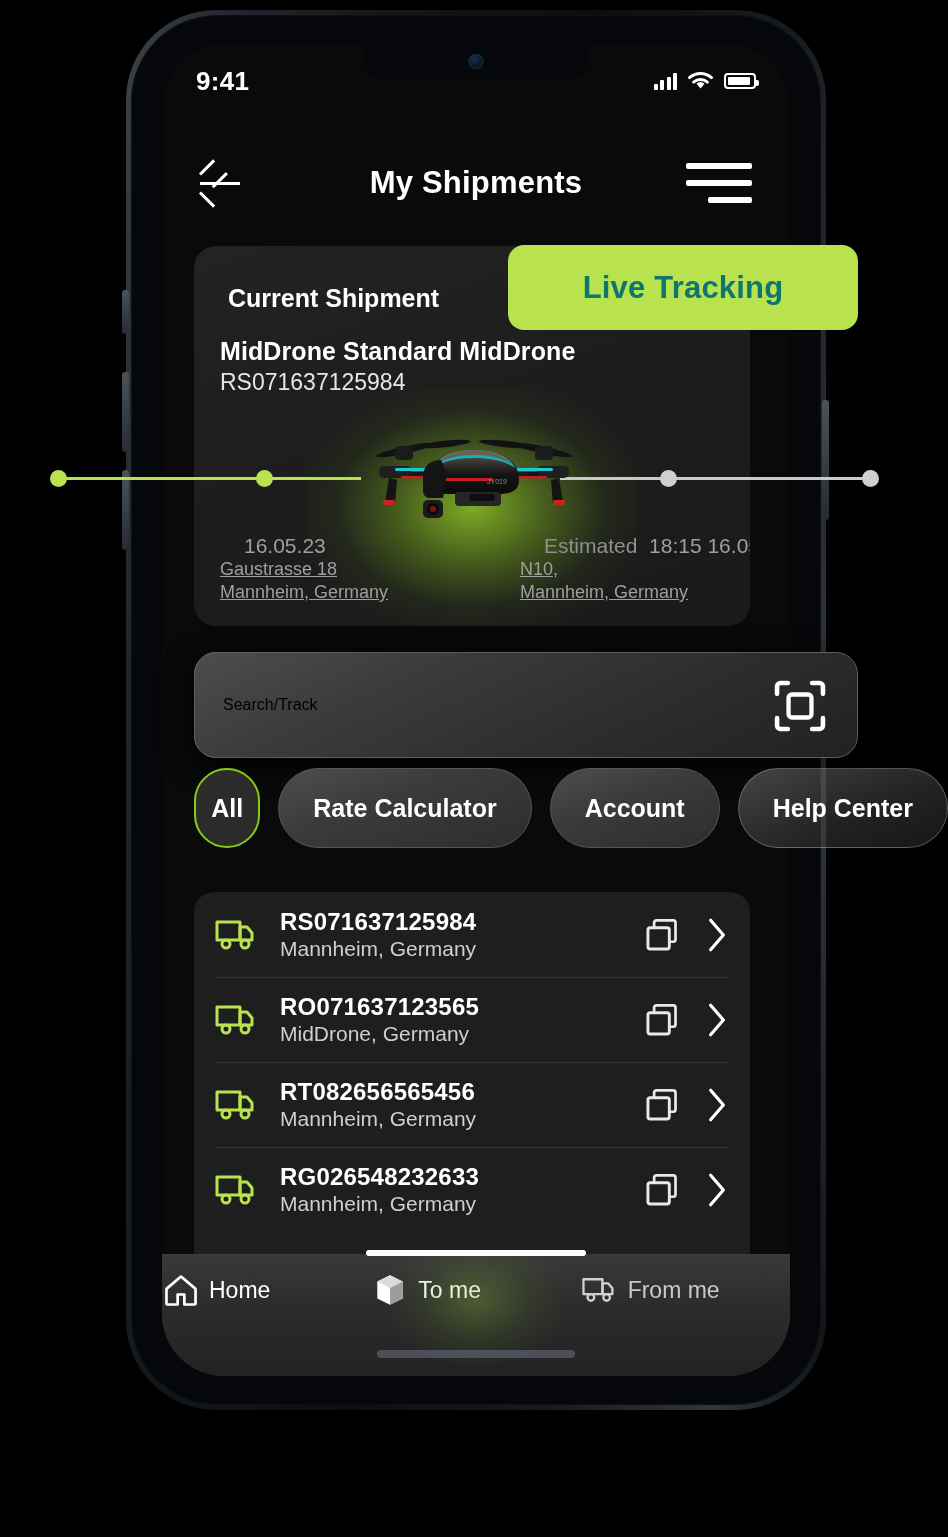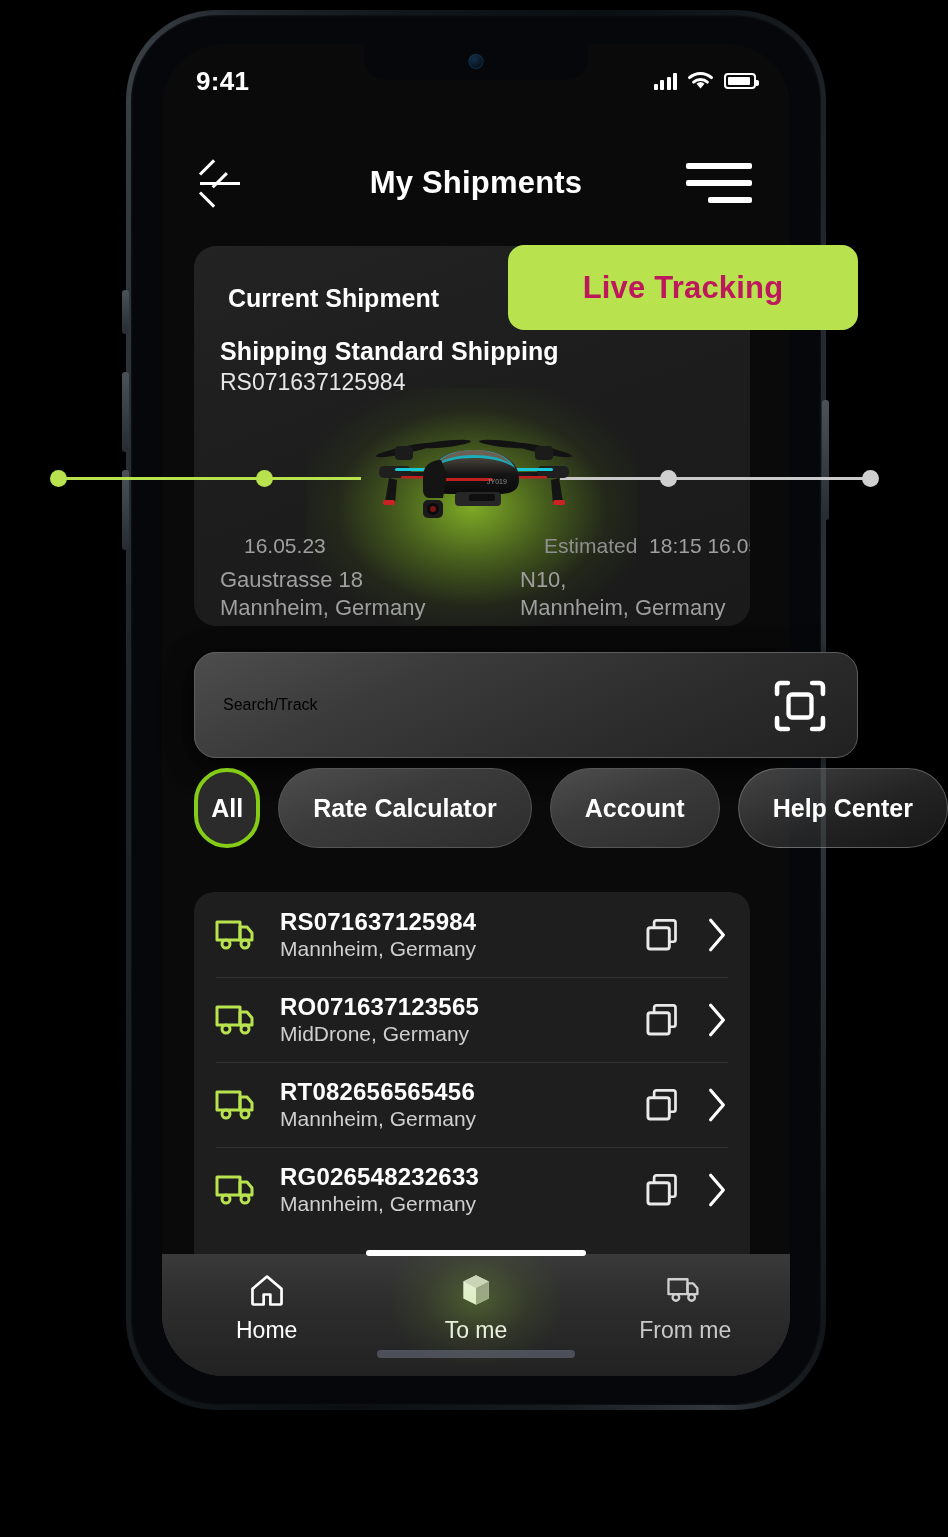--- a/index.html
+++ b/index.html
@@ -102,21 +102,21 @@
     z-index:11;
   }
   .addr{
     position:absolute; left:0; top:288px; width:100%;
     display:flex; z-index:14; padding:0 26px 0 26px; color:#9b9b9b;
   }
   .addr-col{ flex:0 0 50%; }
   .addr-col.right{ padding-left:48px; }
   .addr .d1{ font-size:21px; color:#9f9f9f; white-space:nowrap;margin-left:24px;}
   .addr .d1 .est{ color:#8f8f8f; }
-  .addr .d2{ font-size:22px; color:#9f9f9f; margin-top:8px; line-height:1.28;}
+  .addr .d2{ font-size:18px; color:#9f9f9f; line-height:1.28;text-decoration:underline;}
 
   
   .track{ position:absolute; left:0; top:466px; width:948px; height:24px; z-index:40;}
   .track .line-done{ position:absolute; left:58px; top:11px; height:3px; background:#b8e34f; width:303px;}
   .track .line-todo{ position:absolute; left:560px; top:11px; height:3px; background:#c9c9c9; width:310px;}
   .track .dot{ position:absolute; top:4px; width:17px; height:17px; border-radius:50%;}
   .track .dot.done{ background:#b8e34f;}
   .track .dot.todo{ background:#cfcfcf;}
   .d-a{left:50px}  .d-b{left:256px}  .d-c{left:660px}  .d-d{left:862px}
 
@@ -136,21 +136,21 @@
   .search .mag::before{content:"";position:absolute;left:0;top:0;width:26px;height:26px;border:3px solid #f2f2f2;border-radius:50%;}
   .search .mag::after{content:"";position:absolute;left:22px;top:23px;width:12px;height:3px;background:#f2f2f2;transform:rotate(45deg);border-radius:2px;}
   .search .ph{ margin-left:20px; font-size:29px; color:#f0f0f0;}
   .scan{ position:absolute; right:28px; top:26px; width:54px; height:54px;}
   .chip{
     height:80px; border-radius:44px; display:flex; align-items:center; justify-content:center;
     padding:9px 34px; font-size:25px; font-weight:bold; color:#fff;
     background:linear-gradient(160deg,#4e4e4e 0%, #3b3b3b 40%, #2d2d2d 100%);
     border:1px solid #565656; white-space:nowrap;
   }
-  .chip.all{ width:82px; padding:0; border:4px solid #84cc16; background:#2b2b2b;}
+  .chip.all{ width:82px; padding:0; border:2px solid #84cc16; background:#2b2b2b;}
   .chip.ghost{ background:linear-gradient(160deg,rgba(120,120,120,.55) 0%, rgba(70,70,70,.5) 55%, rgba(50,50,50,.45) 100%); border-color:rgba(190,190,190,.35);}
 
   
   .list{
     position:absolute; left:32px; top:848px; width:556px; height:380px;
     background:#1e1e1e; border-radius:20px; overflow:hidden; z-index:10;
   }
   .row{ height:85px; display:flex; align-items:center; padding:0 22px 0 20px; position:relative;}
   .row + .row::before{content:"";position:absolute;left:22px;right:22px;top:0;height:1px;background:#333;}
   .row .truck{ width:46px; height:36px; flex:0 0 46px;}
@@ -163,21 +163,21 @@
   
   .tabbar{
     position:absolute; left:0; bottom:0; width:100%; height:122px; z-index:20;
     background:linear-gradient(180deg,#3a3a3a 0%, #2d2d2d 38%, #222222 100%);
     display:flex; align-items:flex-start; padding-top:18px;
   }
   .tabbar::before{
     content:""; position:absolute; left:50%; top:-4px; transform:translateX(-50%);
     width:220px; height:6px; background:#fff; border-radius:3px;
   }
-  .tab{ flex:1; display:flex; flex-direction:column; align-items:center; gap:9px;}
+  .tab{ flex:1; display:flex; flex-direction:row; align-items:center; gap:9px;}
   .tab .lbl{ font-size:23px; color:#fff;}
   .tab.dim .lbl{ color:#c9c9c9;}
   .tab .ic{ width:38px; height:36px;}
   .tab-glow{position:absolute;left:50%;top:2px;transform:translateX(-50%);width:170px;height:110px;
      background:radial-gradient(ellipse at 50% 40%, rgba(150,200,60,.30) 0%, rgba(100,140,40,.12) 45%, rgba(0,0,0,0) 75%);pointer-events:none;}
   .home-ind{
     position:absolute; left:50%; bottom:18px; transform:translateX(-50%);
     width:198px; height:8px; border-radius:4px; background:#5b5f6b; opacity:.75; z-index:22;
   }
   .below-tab{ position:absolute; left:0; bottom:0; width:100%; height:82px;
@@ -230,21 +230,21 @@
           <i></i>
           <i></i>
         </div>
     </div>
 
     <div class="card">
       <div class="card-head">
         <h3>Current Shipment</h3>
       </div>
       <div class="card-sub">
-        <div class="svc">Shipping Standard Shipping</div>
+        <div class="svc">MidDrone Standard MidDrone</div>
         <div class="trk">RS071637125984</div>
       </div>
       <div class="glow"></div>
 
       <div class="addr">
         <div class="addr-col">
           <div class="d1">16.05.23</div>
           <div class="d2">
             <span>Gaustrasse 18</span><br>
             <span>Mannheim, Germany</span>
@@ -392,21 +392,21 @@
               <circle cx="31" cy="27" r="4"></circle>
           </g>
         </svg>
         <span class="lbl">From me</span>
       </div>
     </div>
     <div class="home-ind"></div>
   </div>
 
   <div style="position:absolute;left:508px;top:245px;width:350px;height:85px;border-radius:16px;background:#b8e34f;display:flex;align-items:center;justify-content:center;z-index:50;">
-    <span style="font-size:31px;font-weight:bold;color:#be185d;letter-spacing:.2px;">Live Tracking</span>
+    <span style="font-size:31px;font-weight:bold;color:#0f766e;letter-spacing:.2px;">Live Tracking</span>
   </div>
 
   <div class="track">
     <div class="line-done"></div>
     <div class="line-todo"></div>
     <div class="dot done d-a"></div>
     <div class="dot done d-b"></div>
     <div class="dot todo d-c"></div>
     <div class="dot todo d-d"></div>
   </div>

